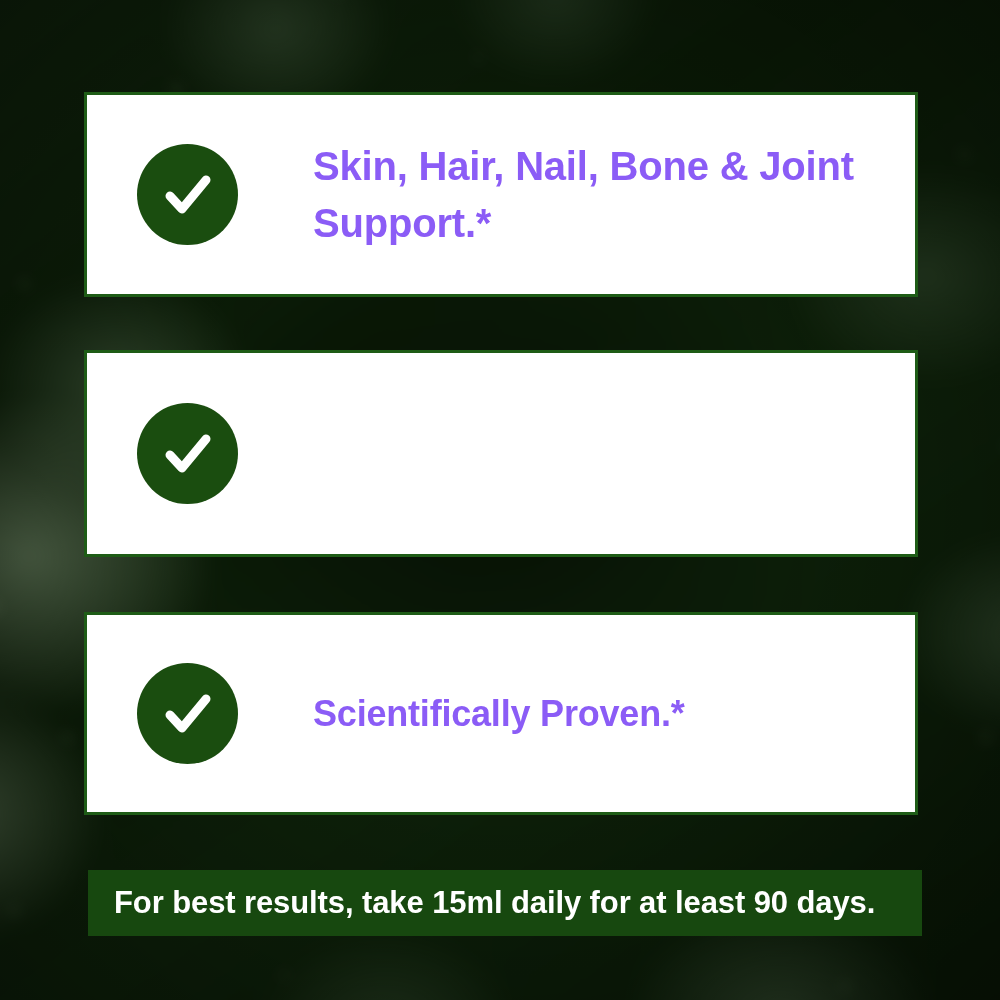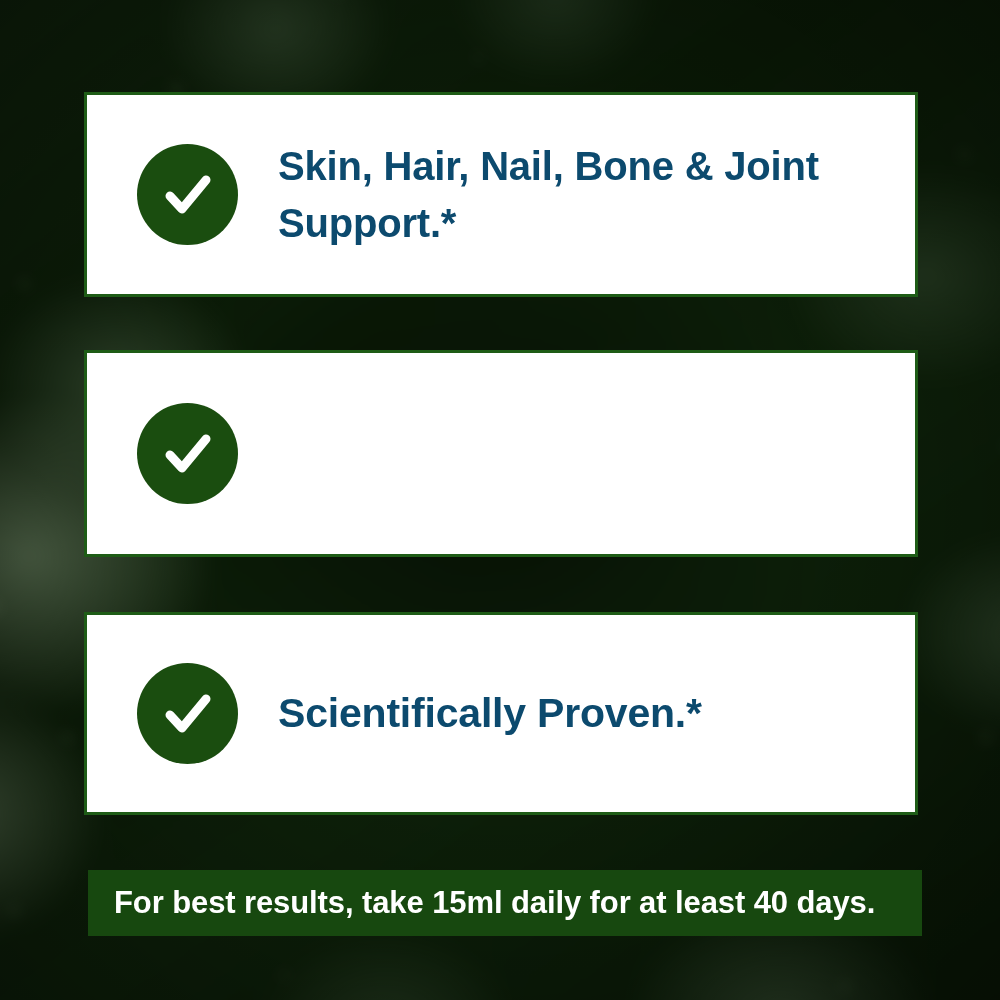--- a/index.html
+++ b/index.html
@@ -87,30 +87,30 @@
     margin-left: 50px;
     border-radius: 50%;
     background: #1a4d0f;
     display: flex;
     align-items: center;
     justify-content: center;
   }
   .check-circle svg { display: block; }
 
   .card-text {
-    margin-left: 40px;
-    color: #0c4a6e;
+    margin-left: 75px;
+    color: #8b5cf6;
     font-weight: bold;
     font-size: 40px;
     line-height: 1.42;
     letter-spacing: -0.2px;
     font-stretch: condensed;
     white-space: pre-line;
   }
-  #card-3 .card-text { font-size: 41px; }
+  #card-3 .card-text { font-size: 36px; }
 
   
   #banner {
     position: absolute;
     left: 88px;
     top: 870px;
     width: 834px;
     height: 66px;
     background: #17480f;
     display: flex;
@@ -156,14 +156,14 @@
 <div class="card" id="card-3">
   <div class="check-circle">
     <svg width="62" height="62" viewBox="0 0 62 62" aria-hidden="true">
       <path d="M13 32 L25 45 L49 16" fill="none" stroke="#ffffff" stroke-width="9" stroke-linecap="round" stroke-linejoin="round"></path>
     </svg>
   </div>
   <div class="card-text">Scientifically Proven.*</div>
 </div>
 
 <div id="banner">
-  <span id="banner-text">For best results, take 15ml daily for at least 40 days.</span>
+  <span id="banner-text">For best results, take 15ml daily for at least 90 days.</span>
 </div>
 
 </body></html>

